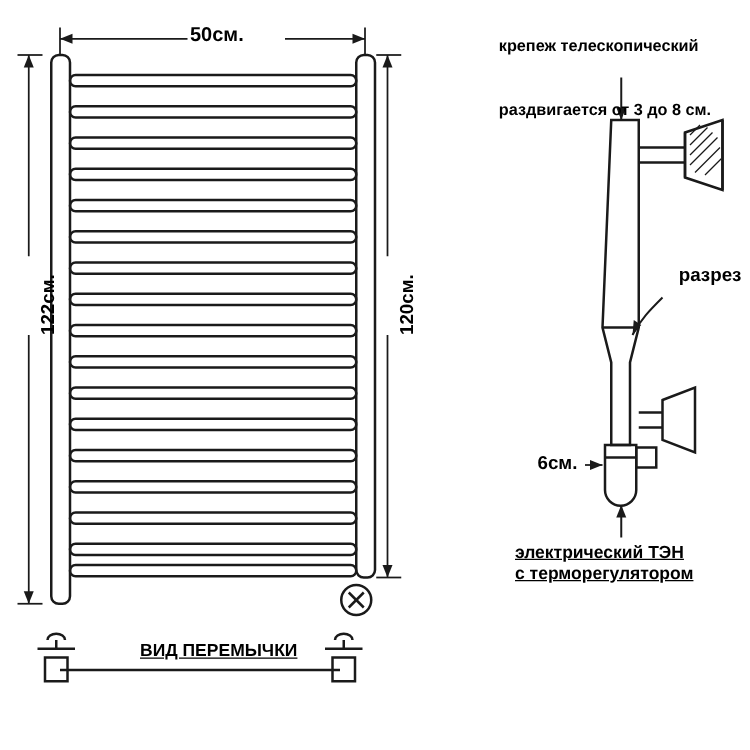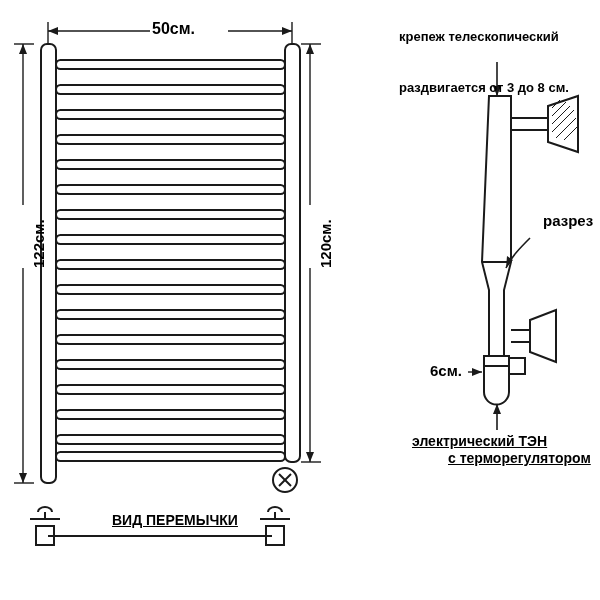--- a/index.html
+++ b/index.html
@@ -186,18 +186,18 @@
   <div class="lbl s15 rot" style="left:317px; top:268px;">120см.</div>
 
   <div class="lbl s13" style="left:399px; top:30px;">крепеж телескопический</div>
   <div class="lbl s13" style="left:399px; top:44px;margin-top:37px;">раздвигается от 3 до 8 см.</div>
 
   <div class="lbl s15" style="left:527px; top:212px;margin-left:16px;">разрез</div>
 
   <div class="lbl s15" style="left:430px; top:362px;">6см.</div>
 
   <div class="lbl s14" style="left:412px; top:433px;">электрический   ТЭН</div>
-  <div class="lbl s14" style="left:412px; top:450px;margin-left:36px;">с терморегулятором</div>
+  <div class="lbl s14" style="left:412px; top:450px;">с терморегулятором</div>
 
   <div class="lbl s14" style="left:112px; top:512px;">ВИД ПЕРЕМЫЧКИ</div>
 
 
 </div>
 
 </body></html>

